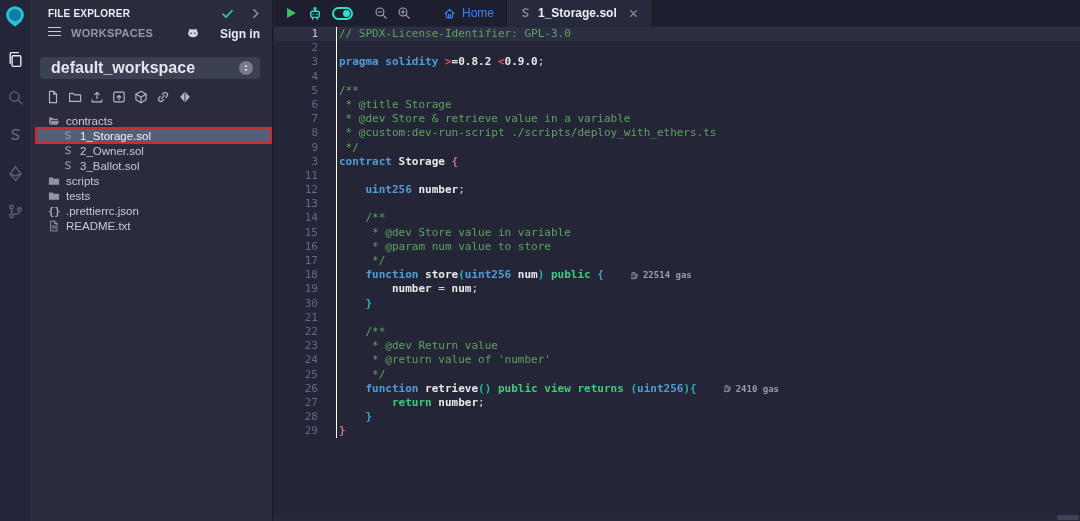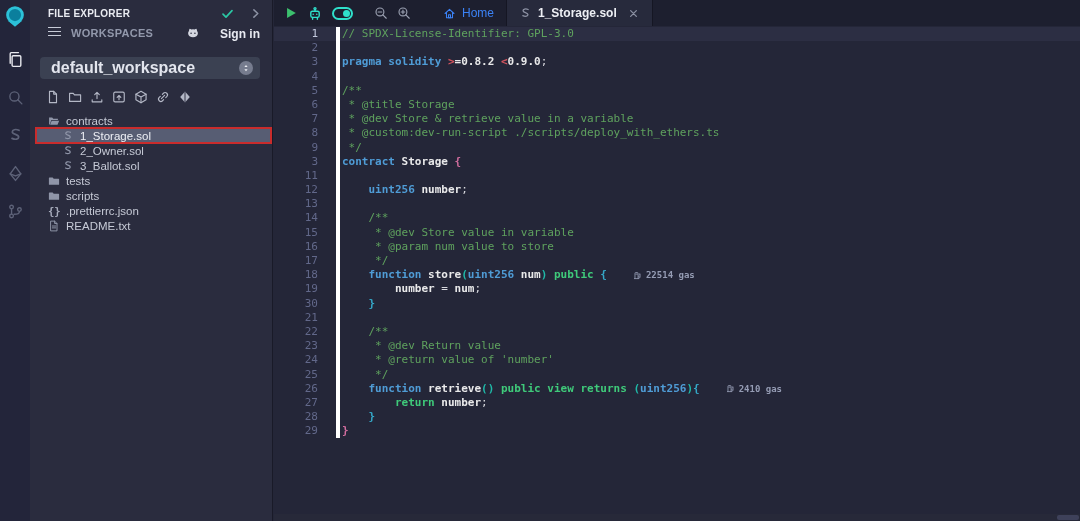--- a/index.html
+++ b/index.html
@@ -73,21 +73,21 @@
     border-left:1px solid #151623; border-right:1px solid #151623; }
   .tab.active .icn { color:#8b90a2; }
   .close-icn { width:11px; height:11px; color:#c3c7d2; stroke-width:1.6; margin-left:4px; }
 
   .editor { position:absolute; top:26px; left:0; right:0; bottom:7px;
     font-family:"DejaVu Sans Mono", monospace; font-size:11px; overflow:hidden; padding-top:1px; }
   .line { display:flex; height:14.2px; line-height:14.2px; white-space:pre; }
   .line.active { background:#2c2e43; }
   .ln { flex:0 0 44px; text-align:right; color:#62688a; }
   .line.active .ln { color:#c2c8dd; }
-  .codeseg { margin-left:18px; border-left:4px solid #ffffff; padding-left:2px; display:flex; }
+  .codeseg { margin-left:18px; border-left:1px solid #ffffff; padding-left:2px; display:flex; }
   .tok { display:inline; }
   .tok.c { color:#5fa25e; }
   .tok.k { color:#4f9cd6; font-weight:bold; }
   .tok.g { color:#3fca7a; font-weight:bold; }
   .tok.i, .tok.n { color:#e9e9ea; font-weight:bold; }
   .tok.o { color:#d4555f; font-weight:bold; }
   .tok.p1 { color:#d16d9e; font-weight:bold; }
   .tok.p2 { color:#35a8c8; font-weight:bold; }
   .tok.pa { color:#1fb9a8; font-weight:bold; }
   .tok.w { color:#d8d9de; }
@@ -306,27 +306,27 @@
       <div class="tree-item indent1">
         <svg class="icn ticon" viewBox="0 0 16 16">
           <use href="#sym-solidity"></use>
         </svg>
         <span class="tlabel">3_Ballot.sol</span>
       </div>
       <div class="tree-item indent0">
         <svg class="icn ticon" viewBox="0 0 16 16">
           <use href="#sym-folder"></use>
         </svg>
+        <span class="tlabel">scripts</span>
+      </div>
+      <div class="tree-item indent0">
+        <svg class="icn ticon" viewBox="0 0 16 16">
+          <use href="#sym-folder"></use>
+        </svg>
         <span class="tlabel">tests</span>
-      </div>
-      <div class="tree-item indent0">
-        <svg class="icn ticon" viewBox="0 0 16 16">
-          <use href="#sym-folder"></use>
-        </svg>
-        <span class="tlabel">scripts</span>
       </div>
       <div class="tree-item indent0">
         <span class="braces-icon">{}</span>
         <span class="tlabel">.prettierrc.json</span>
       </div>
       <div class="tree-item indent0">
         <svg class="icn ticon" viewBox="0 0 16 16">
           <use href="#sym-file-lines"></use>
         </svg>
         <span class="tlabel">README.txt</span>

